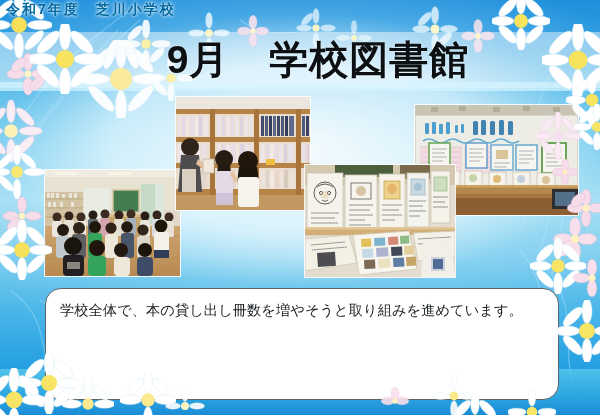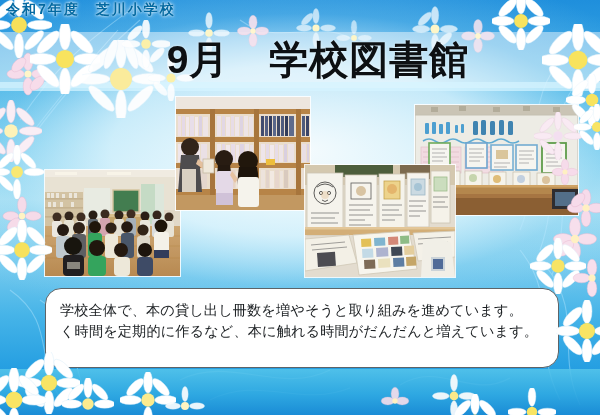--- a/index.html
+++ b/index.html
@@ -117,21 +117,21 @@
   #photo-3 { left: 305px; top: 165px; width: 150px; height: 112px; z-index: 16; }
   
   #photo-4 { left: 415px; top: 105px; width: 163px; height: 110px; z-index: 13; }
 
   
   .caption-box {
     position: absolute;
     left: 45px;
     top: 288px;
     width: 514px;
-    height: 80px;
+    height: 112px;
     background: #ffffff;
     border: 1px solid #5d6468;
     border-radius: 16px;
     box-sizing: border-box;
     padding: 11px 12px 0 14px;
     z-index: 40;
   }
   .caption-box p {
     margin: 0;
     font-size: 14.2px;
@@ -1138,16 +1138,15 @@
       <g>
         <rect x="4" y="70" width="5" height="12" fill="#d3a97a"></rect>
         <rect x="10" y="72" width="5" height="10" fill="#9fb8cf"></rect>
       </g>
       <rect width="163" height="110" fill="#7a6040" opacity="0.05"></rect>
     </svg>
   </div>
 
   <div class="caption-box">
     <p>学校全体で、本の貸し出し冊数を増やそうと取り組みを進めています。</p>
-    <p>く時間を定期的に作るなど、本に触れる時間がだんだんと増えています。</p>
   </div>
 
 </div>
 
 </body></html>

